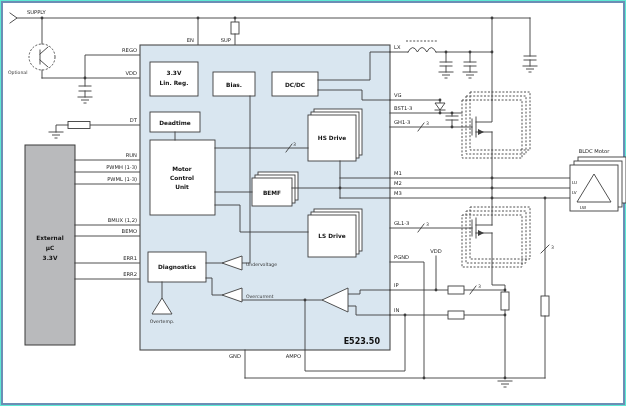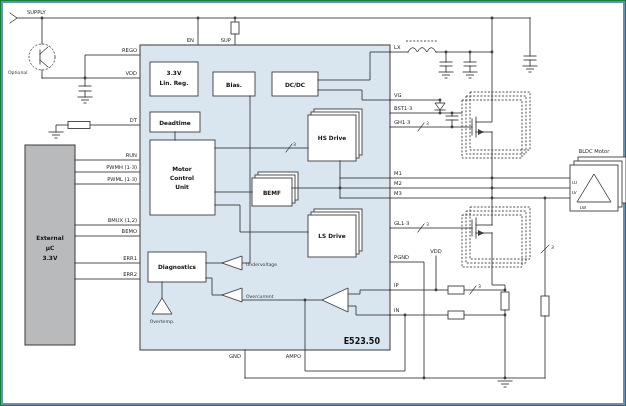--- a/index.html
+++ b/index.html
@@ -1,16 +1,16 @@
 <!DOCTYPE html>
 <html><head>
 <meta charset="utf-8">
 <style>
   html,body{margin:0;padding:0;background:#eef1f4;}
-  #stage{width:626px;height:406px;position:relative;background:#15803d;}
+  #stage{width:626px;height:406px;position:relative;background:#5eead4;}
   svg{font-family:"DejaVu Sans",sans-serif;display:block;}
   .w{fill:none;stroke:#3d3d3d;stroke-width:.9;stroke-linecap:square;}
   .bx{fill:#ffffff;stroke:#3d3d3d;stroke-width:.9;}
   .dash{fill:none;stroke:#3d3d3d;stroke-width:.9;stroke-dasharray:2 1.6;}
   .nd{fill:#3d3d3d;}
   .lbl{font-size:5.2px;fill:#1c1c1c;}
   .blk{font-size:5.8px;font-weight:bold;fill:#111;text-anchor:middle;}
   .sm{font-size:4.6px;fill:#333;}
   .tiny{font-size:4.2px;fill:#222;}
   .chipname{font-size:8px;font-weight:bold;fill:#111;}

